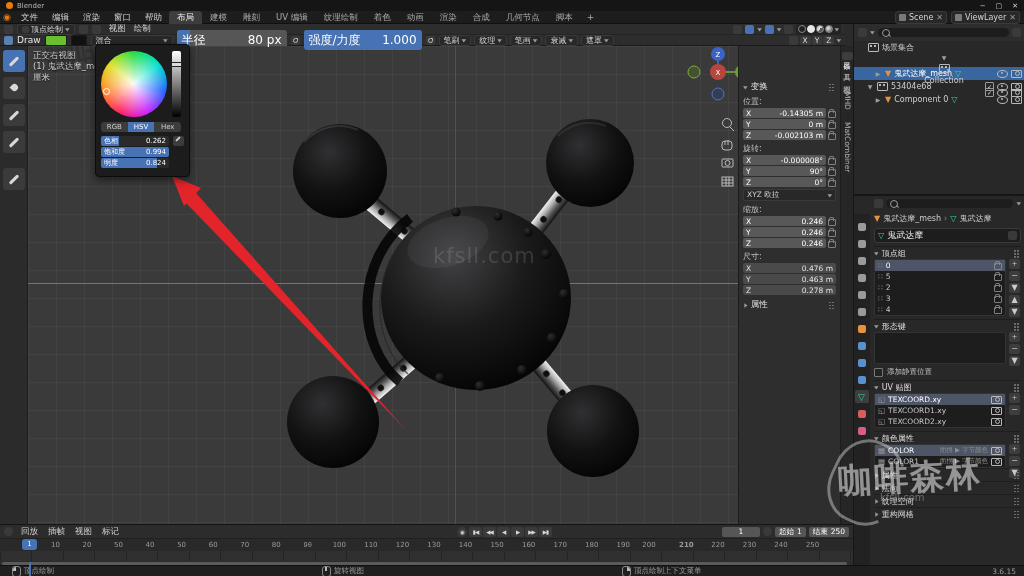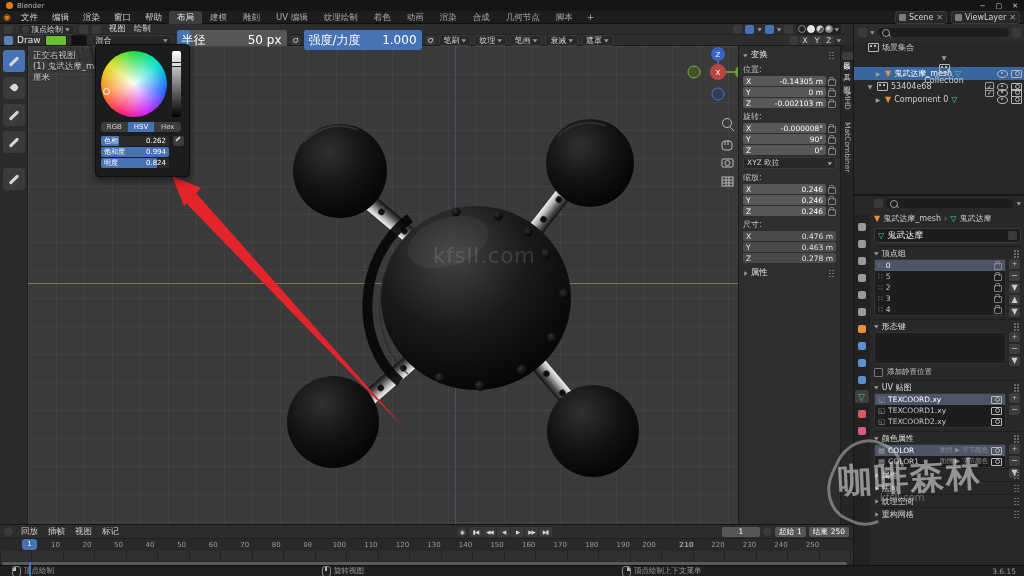--- a/index.html
+++ b/index.html
@@ -55,21 +55,21 @@
     background-size:28px 28px;overflow:hidden;}
   #axis-y{position:absolute;left:0;right:0;top:237px;height:1px;background:rgba(160,158,60,.65);}
   #axis-z{position:absolute;top:0;bottom:0;left:427px;width:1px;background:rgba(80,100,150,.55);}
   #vp-overlay{position:absolute;left:5px;top:4px;line-height:11px;font-size:8.5px;color:#d8d8d8;text-shadow:0 1px 1px rgba(0,0,0,.6);}
   #vp-svg{position:absolute;left:0;top:0;pointer-events:none;}
   .wm{position:absolute;pointer-events:none;}
   #wm-center{left:405px;top:198px;font-size:21px;color:rgba(210,210,210,.16);letter-spacing:1px;}
   #wm-top{left:18px;top:-16px;font-size:30px;color:rgba(0,0,0,.16);transform:rotate(-10deg);font-weight:bold;}
   
   #npanel{left:738px;top:46px;width:102px;height:478px;background:#2e2e2f;border-left:1px solid #1c1c1d;box-sizing:border-box;padding:3px 4px;}
-  .phead{display:flex;align-items:center;gap:3px;font-size:8.5px;color:#e0e0e0;height:12px;}
+  .phead{display:flex;align-items:center;gap:3px;font-size:8.5px;color:#e0e0e0;height:12px;margin-top:32px;}
   .grplabel{color:#c2c2c2;font-size:8px;margin:3px 0 1px;}
   .nrow{display:flex;align-items:center;gap:2px;margin-bottom:1px;}
   .nfield{flex:1;display:flex;background:#585858;border-radius:2px;height:10px;align-items:center;padding:0 3px;font-size:7.5px;color:#fff;}
   .nfield .nv{margin-left:auto;}
   .nfield.dim{background:#4a4a4a;color:#e4e4e4;}
   .ndrop{display:flex;background:#282828;border:1px solid #3a3a3a;border-radius:2px;height:10px;align-items:center;padding:0 3px;font-size:7.5px;color:#d0d0d0;margin:2px 0;}
   #ntabs{left:840px;top:46px;width:13px;height:478px;background:#262627;border-left:1px solid #1c1c1d;box-sizing:border-box;display:flex;flex-direction:column;align-items:center;padding-top:6px;gap:4px;}
   .ntab{writing-mode:vertical-rl;font-size:7.5px;color:#b5b5b5;padding:4px 0;line-height:11px;}
   .ntab.active{background:#3d3d3e;color:#f0f0f0;border-radius:2px;}
   
@@ -249,21 +249,21 @@
     <span style="color:#e8e8e8;">Draw</span>
     <span id="primary-swatch" class="swatch" style="background: rgb(106, 190, 48);"></span>
     <span class="swatch" style="background:#111;width:14px;"></span>
     <div class="hbtn" style="width:72px;">
       <span>混合</span>
       <span class="chev" style="margin-left:auto;">▼</span>
     </div>
     <div class="slider" style="width:110px;">
       <span class="fill" style="width:12%;"></span>
       <span>半径</span>
-      <span class="val">50 px</span>
+      <span class="val">80 px</span>
     </div>
     <span class="pressure"></span>
     <div class="slider" style="width:118px;">
       <span class="fill" style="width:100%;"></span>
       <span>强度/力度</span>
       <span class="val">1.000</span>
     </div>
     <span class="pressure"></span>
     <div id="popovers" style="display:flex;gap:3px;">
         <div class="hbtn">

